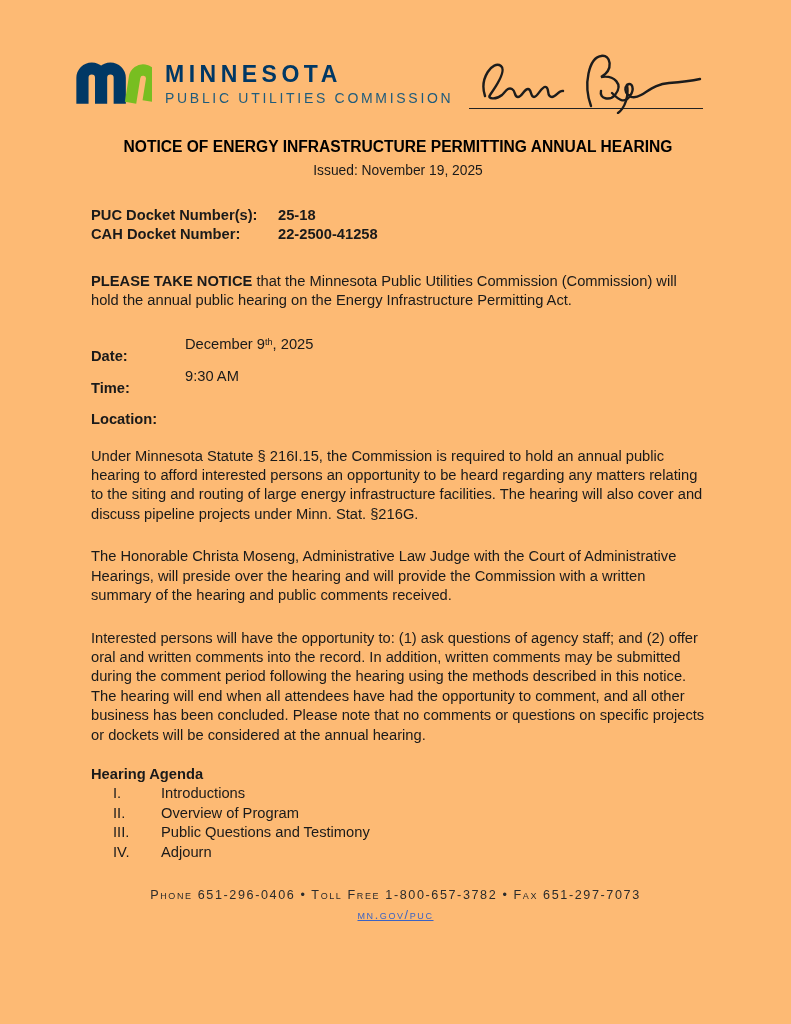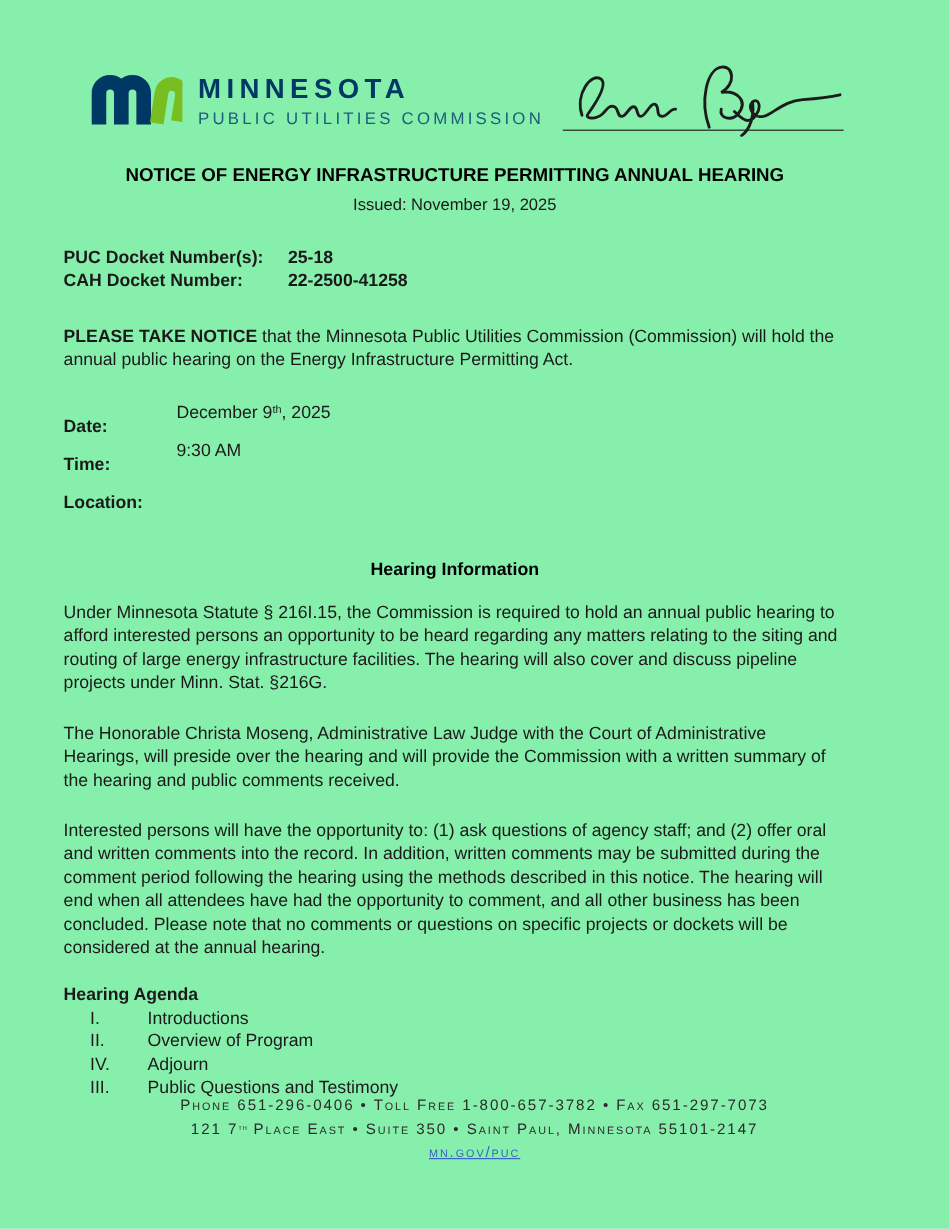--- a/index.html
+++ b/index.html
@@ -2,21 +2,21 @@
 <html><head>
 <meta charset="utf-8">
 <style>
   * { margin:0; padding:0; box-sizing:border-box; }
   html,body { background:#e8e8e8; }
   body { font-family:"Liberation Sans", sans-serif; }
   .page {
     position:relative;
     width:791px; height:1024px;
     margin:0 auto;
-    background:#86efac;
+    background:#fdba74;
     color:#1a1a1a;
     font-size:14.7px;
     line-height:19.4px;
     overflow:hidden;
   }
   
   .header {
     display:flex;
     justify-content:space-between;
     align-items:flex-start;
@@ -31,21 +31,21 @@
   }
   .logo-sub {
     font-size:14px; font-weight:normal; letter-spacing:2.7px;
     color:#1e5b7c; margin-top:4px;
   }
   .sig-block { width:234px; margin-top:-4px; }
   .sig-svg { display:block; margin-bottom:-6px; }
   .sig-line { border:none; border-top:1.4px solid #222; }
   .sig-name { font-size:14.4px; margin-top:3px; color:#111; }
   
-  .main { padding:0 86px 0 53px; }
+  .main { padding:0 86px 0 91px; }
   .doc-title {
     margin-top:27px;
     text-align:center;
     font-size:15.6px; font-weight:bold; color:#000;
   }
   .issued { text-align:center; font-size:13.8px; margin-top:5px; }
   .dockets { margin-top:25px; }
   .docket-row { display:flex; font-weight:bold; }
   .docket-label { width:187px; flex:none; }
   .para { margin-top:27px; }
@@ -61,21 +61,21 @@
   }
   .body-para { margin-top:23px; }
   .first-after-heading { margin-top:17px; }
   .agenda { margin-top:20px; }
   .agenda-heading { font-weight:bold; }
   .agenda-row { display:flex; }
   .agenda-num { margin-left:22px; width:48px; flex:none; }
   
   .footer {
     position:absolute;
-    left:0; right:0; top:912px;
+    left:0; right:0; top:886px;
     text-align:center;
     font-variant:small-caps;
     font-size:12.6px;
     letter-spacing:1.6px;
     line-height:19.5px;
     color:#2b2b2b;
   }
   .footer sup { letter-spacing:0.5px; }
   .footer-link {
     text-decoration:underline;
@@ -140,50 +140,48 @@
       </div>
       <div class="event-row">
         <span class="event-label">Time:</span>
         <span>9:30 AM</span>
       </div>
       <div class="event-row">
         <span class="event-label">Location:</span>
       </div>
     </div>
 
-    <div class="section-heading">Hearing Information</div>
 
     <p class="body-para first-after-heading">Under Minnesota Statute § 216I.15, the Commission is required to hold an annual public hearing to afford interested persons an opportunity to be heard regarding any matters relating to the siting and routing of large energy infrastructure facilities. The hearing will also cover and discuss pipeline projects under Minn. Stat. §216G.</p>
 
     <p class="body-para">The Honorable Christa Moseng, Administrative Law Judge with the Court of Administrative Hearings, will preside over the hearing and will provide the Commission with a written summary of the hearing and public comments received.</p>
 
     <p class="body-para">Interested persons will have the opportunity to: (1) ask questions of agency staff; and (2) offer oral and written comments into the record. In addition, written comments may be submitted during the comment period following the hearing using the methods described in this notice. The hearing will end when all attendees have had the opportunity to comment, and all other business has been concluded. Please note that no comments or questions on specific projects or dockets will be considered at the annual hearing.</p>
 
     <div class="agenda">
       <div class="agenda-heading">Hearing Agenda</div>
       <div class="agenda-row">
         <span class="agenda-num">I.</span>
         <span>Introductions</span>
       </div>
       <div class="agenda-row">
         <span class="agenda-num">II.</span>
         <span>Overview of Program</span>
       </div>
       <div class="agenda-row">
+        <span class="agenda-num">III.</span>
+        <span>Public Questions and Testimony</span>
+      </div>
+      <div class="agenda-row">
         <span class="agenda-num">IV.</span>
         <span>Adjourn</span>
-      </div>
-      <div class="agenda-row">
-        <span class="agenda-num">III.</span>
-        <span>Public Questions and Testimony</span>
       </div>
     </div>
   </div>
 
   <div class="footer">
     <div>Phone 651-296-0406 • Toll Free 1-800-657-3782 • Fax 651-297-7073</div>
-    <div>121 7<sup>th</sup> Place East • Suite 350 • Saint Paul, Minnesota 55101-2147</div>
     <div>
       <span class="footer-link" style="color: rgb(59, 99, 196);">mn.gov/puc</span>
     </div>
   </div>
 
 </div>
 
 </body></html>

